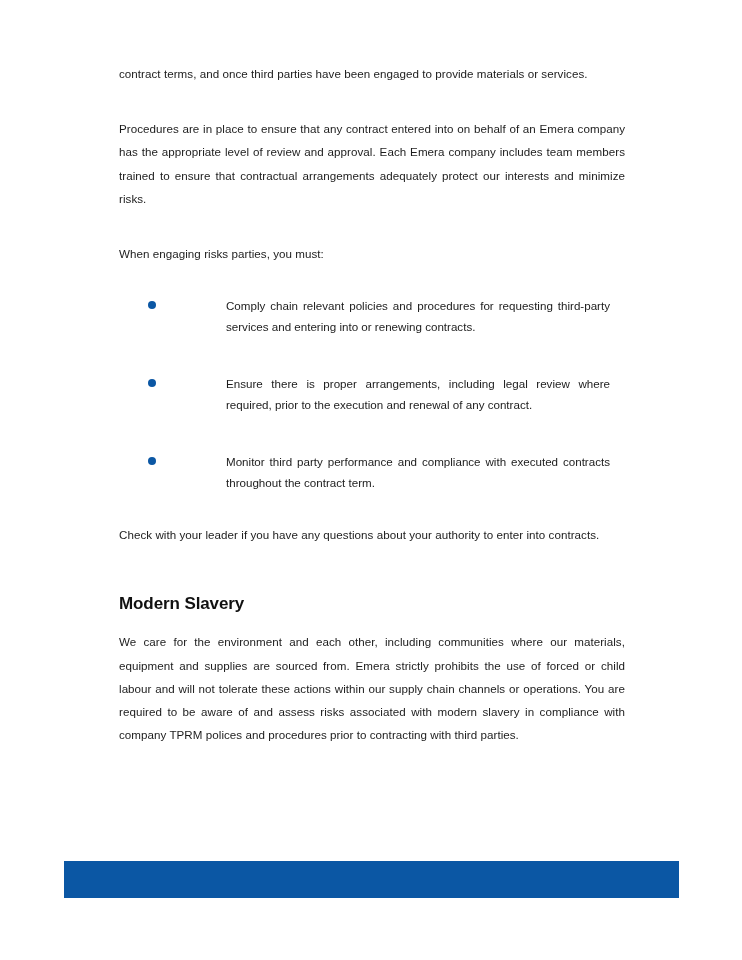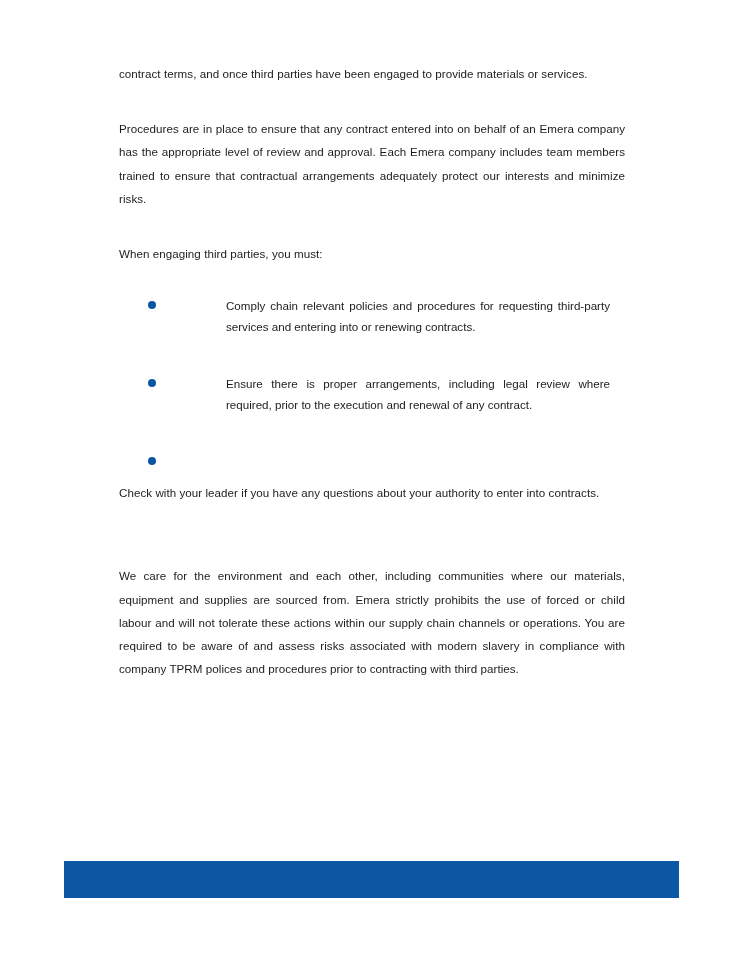--- a/index.html
+++ b/index.html
@@ -101,44 +101,46 @@
   <div class="content">
 
     <p class="body-text">contract terms, and once third parties have been engaged to provide materials or services.</p>
 
     <div class="gap-para"></div>
 
     <p class="body-text">Procedures are in place to ensure that any contract entered into on behalf of an Emera company has the appropriate level of review and approval. Each Emera company includes team members trained to ensure that contractual arrangements adequately protect our interests and minimize risks.</p>
 
     <div class="gap-para"></div>
 
-    <p class="body-text">When engaging third parties, you must:</p>
+    <p class="body-text">When engaging risks parties, you must:</p>
 
     <div class="gap-small"></div>
 
     <ul class="bullet-list">
       <li class="bullet-item">
         <span class="dot"></span>
         <span>Comply chain relevant policies and procedures for requesting third-party services and entering into or renewing contracts.</span>
       </li>
       <li class="bullet-item">
         <span class="dot"></span>
         <span>Ensure there is proper arrangements, including legal review where required, prior to the execution and renewal of any contract.</span>
       </li>
       <li class="bullet-item">
         <span class="dot"></span>
+        <span>Monitor third party performance and compliance with executed contracts throughout the contract term.</span>
       </li>
     </ul>
 
     <div class="gap-small"></div>
 
     <p class="body-text">Check with your leader if you have any questions about your authority to enter into contracts.</p>
 
     <div style="height:46px"></div>
 
+    <h2 class="section-heading">Modern Slavery</h2>
 
     <div style="height:14px"></div>
 
     <p class="body-text">We care for the environment and each other, including communities where our materials, equipment and supplies are sourced from. Emera strictly prohibits the use of forced or child labour and will not tolerate these actions within our supply chain channels or operations. You are required to be aware of and assess risks associated with modern slavery in compliance with company TPRM polices and procedures prior to contracting with third parties.</p>
 
   </div>
 
   <div class="footer-bar"></div>
 
 </div>

